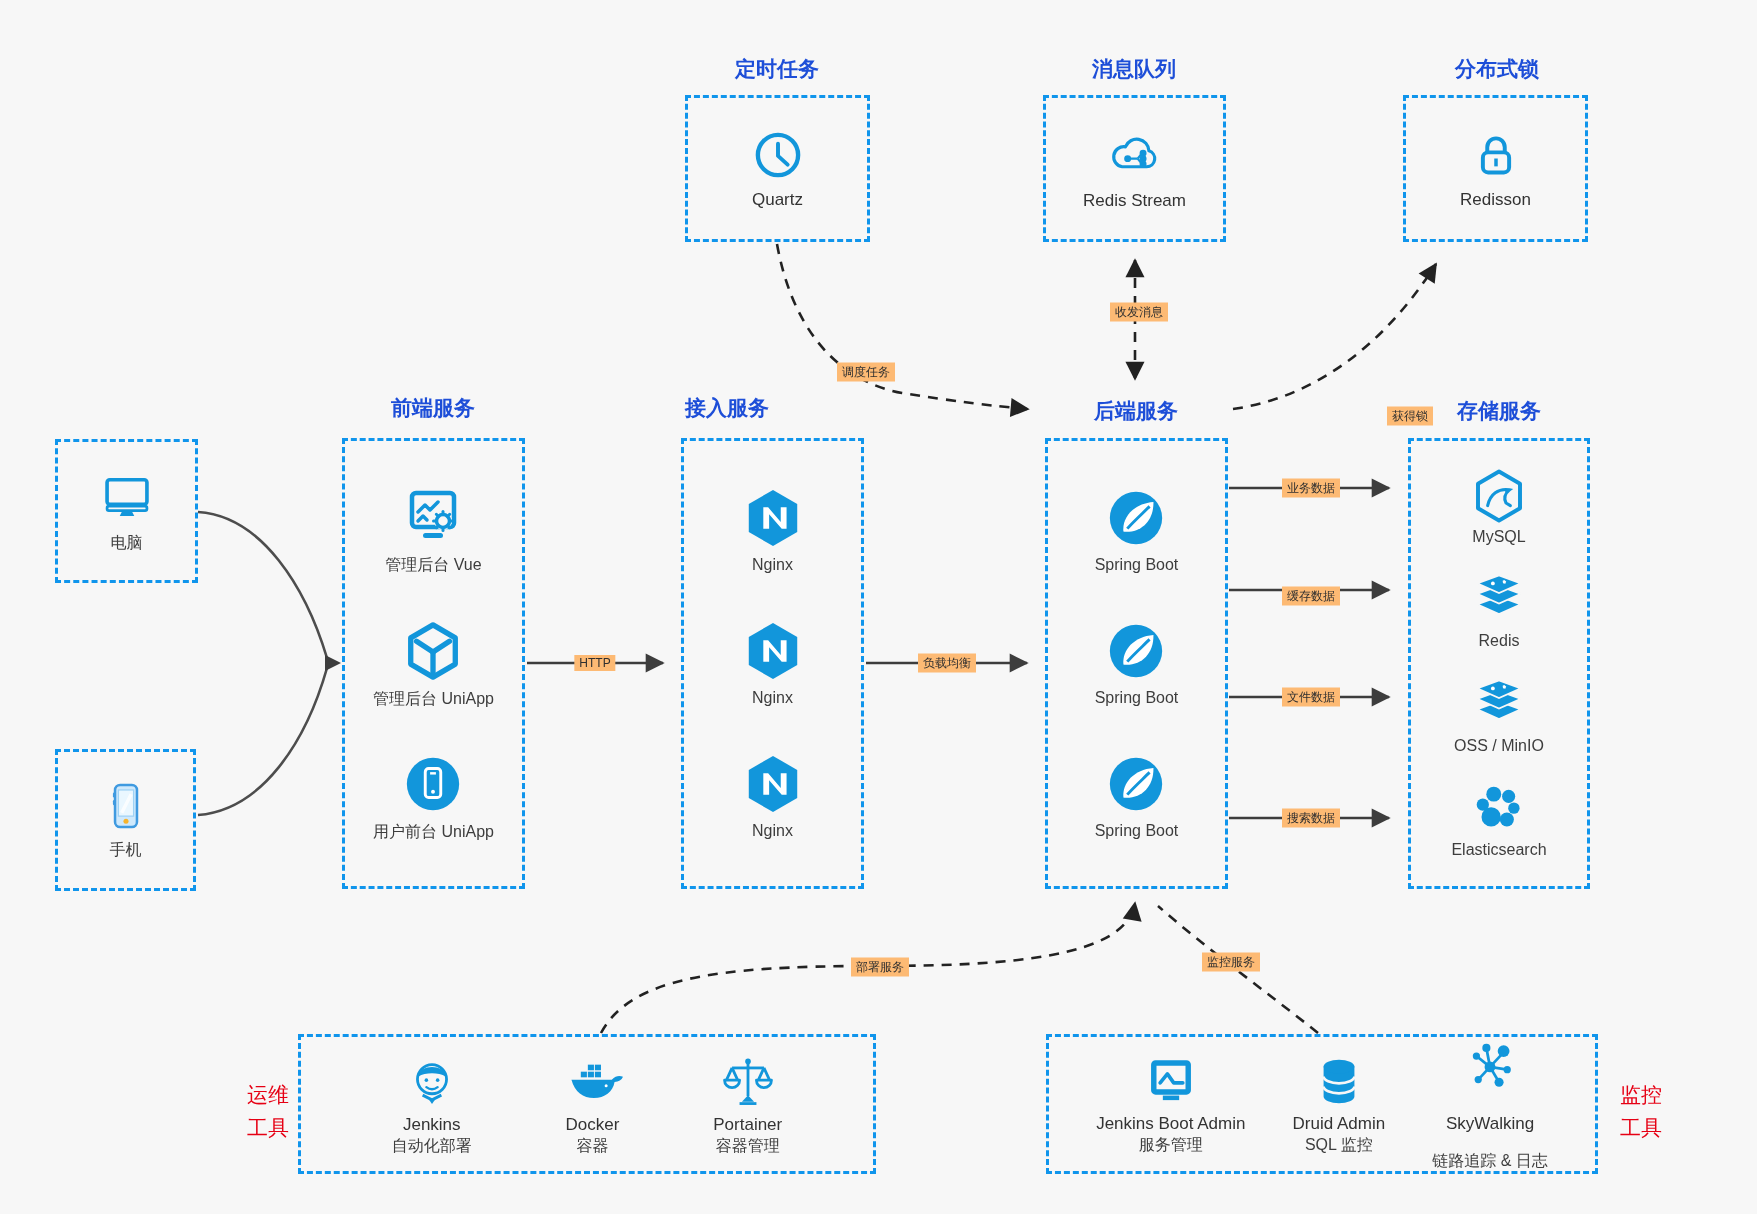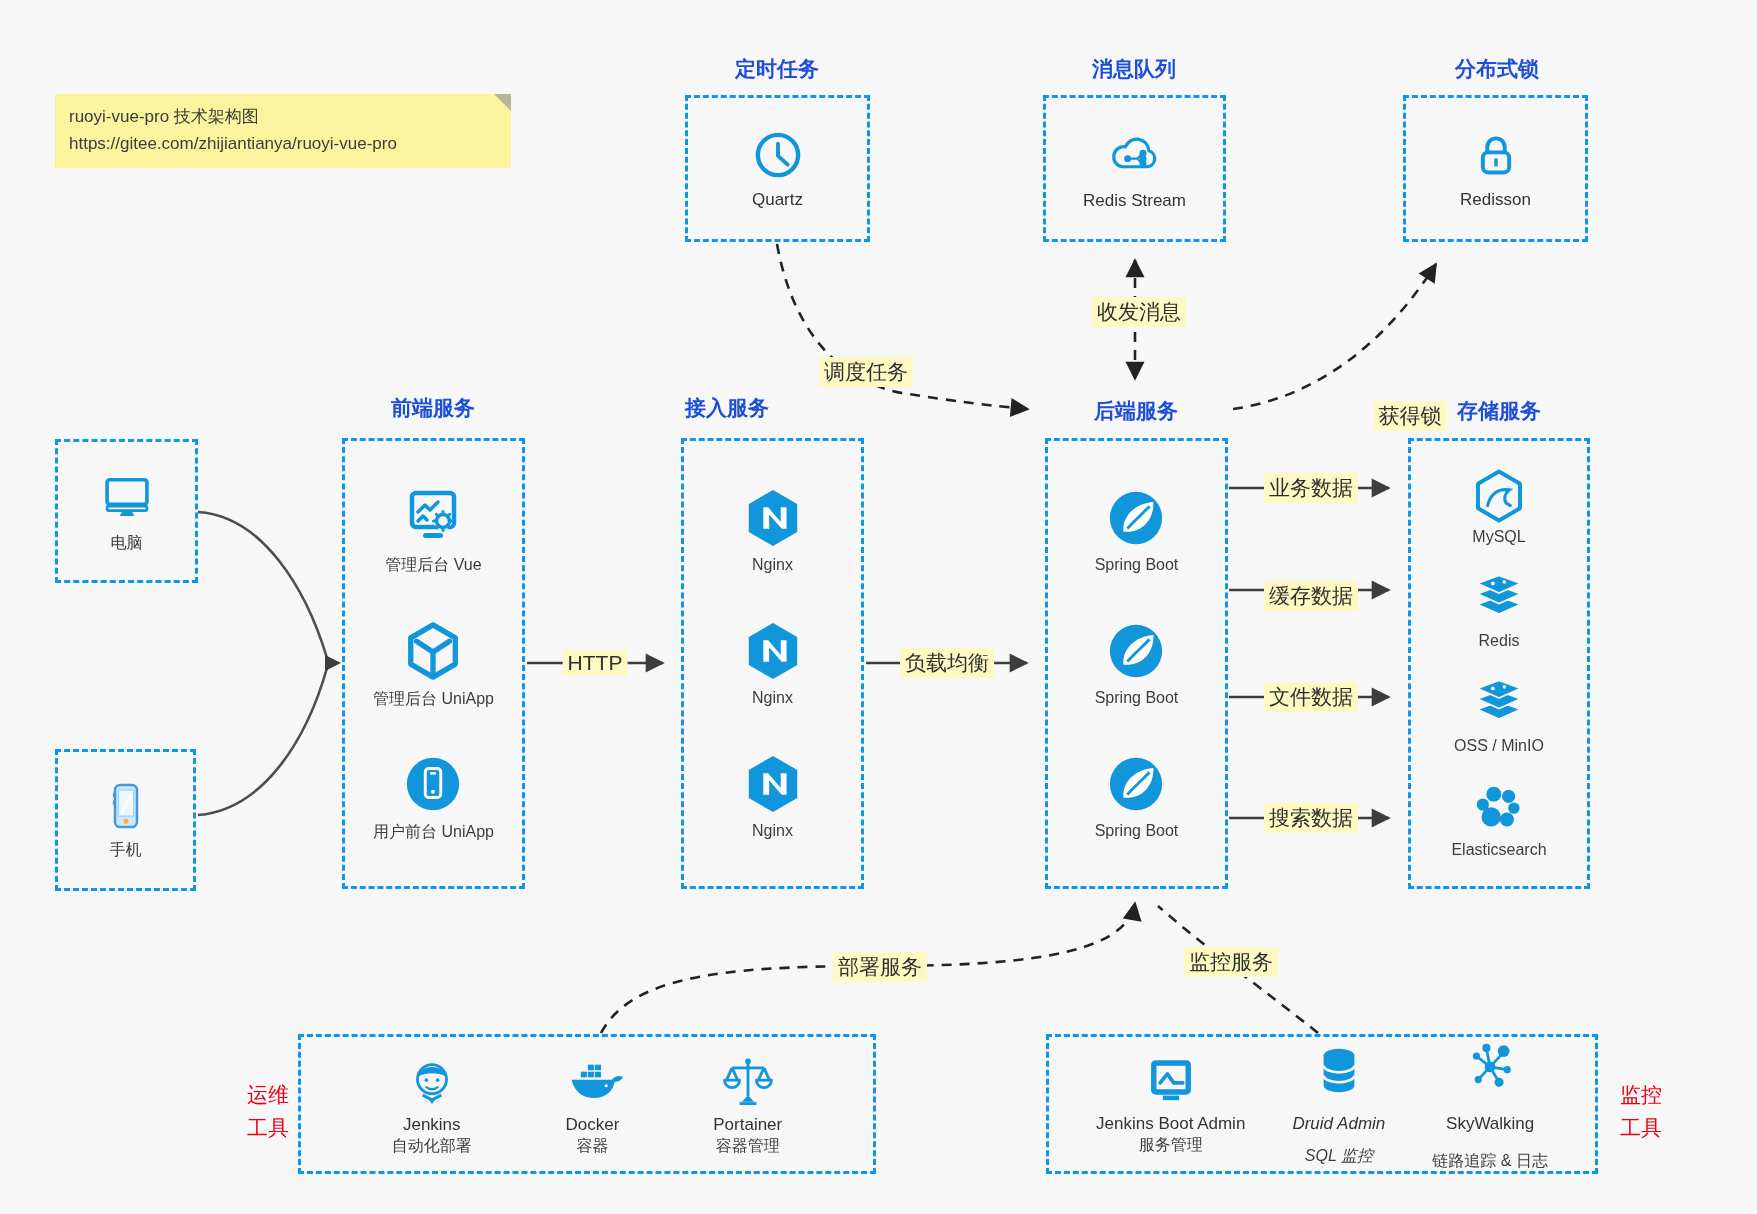--- a/index.html
+++ b/index.html
@@ -20,22 +20,22 @@
   .sec-title{position:absolute;transform:translateX(-50%);color:#1d4ed8;font-weight:bold;
         font-size:21px;white-space:nowrap;}
   .group-title{position:absolute;transform:translate(-50%,-50%);color:#e60014;font-weight:normal;
         font-size:21px;white-space:pre-line;text-align:center;line-height:1.55;}
 
   .node{display:flex;flex-direction:column;align-items:center;gap:7px;}
   .node-label{font-size:16px;color:#3d3d3d;white-space:nowrap;}
   .node-label.big{font-size:17px;color:#333;}
   .node-desc{font-size:16px;color:#3d3d3d;white-space:nowrap;margin-top:-2px;}
 
-  .edge-label{position:absolute;transform:translate(-50%,-50%);background:#fef9c3;
-        padding:1px 5px;font-size:21px;color:#2f2f2f;white-space:nowrap;z-index:5;}
+  .edge-label{position:absolute;transform:translate(-50%,-50%);background:#fdba74;
+        padding:1px 5px;font-size:12px;color:#2f2f2f;white-space:nowrap;z-index:5;}
 
   svg.overlay{position:absolute;left:0;top:0;z-index:4;pointer-events:none;}
   .icon{display:block;}
 </style>
 </head>
 <body>
 
 <div id="canvas">
 
 <svg width="0" height="0" style="position:absolute">
@@ -200,25 +200,20 @@
             <circle cx="28" cy="12" r="4.5"></circle>
         <circle cx="47" cy="15.5" r="6.5"></circle>
             <circle cx="51" cy="36" r="4"></circle>
         <circle cx="42" cy="50" r="5"></circle>
             <circle cx="19" cy="47" r="4"></circle>
       </g>
     </symbol>
   </defs>
 </svg>
 
-<div class="note">
-  <div class="fold"></div>
-  <div>ruoyi-vue-pro 技术架构图</div>
-  <div>https://gitee.com/zhijiantianya/ruoyi-vue-pro</div>
-</div>
 
 <div class="sec-title" style="left:777px;top:55px;">定时任务</div>
 <div class="sec-title" style="left:1134px;top:55px;">消息队列</div>
 <div class="sec-title" style="left:1497px;top:55px;">分布式锁</div>
 
 <div class="dbox" style="left:685px;top:95px;width:185px;height:147px;">
   <div class="node">
     <svg class="icon" width="56" height="56">
           <use href="#sym-clock"></use>
         </svg>
@@ -384,21 +379,21 @@
 </div>
 
 <div class="dbox row" style="left:1046px;top:1034px;width:552px;height:140px;">
   <div class="node" style="gap:3px;">
     <svg class="icon" width="58" height="58">
           <use href="#sym-sba"></use>
         </svg>
     <div class="node-label big">Jenkins Boot Admin</div>
     <div class="node-desc">服务管理</div>
   </div>
-  <div class="node" style="gap:14px;font-style:italic;">
+  <div class="node" style="gap:3px;">
     <svg class="icon" width="58" height="58">
           <use href="#sym-druid"></use>
         </svg>
     <div class="node-label big">Druid Admin</div>
     <div class="node-desc">SQL 监控</div>
   </div>
   <div class="node" style="gap:19px;justify-content:space-between;">
     <svg class="icon" width="58" height="58">
           <use href="#sym-skywalking"></use>
         </svg>

